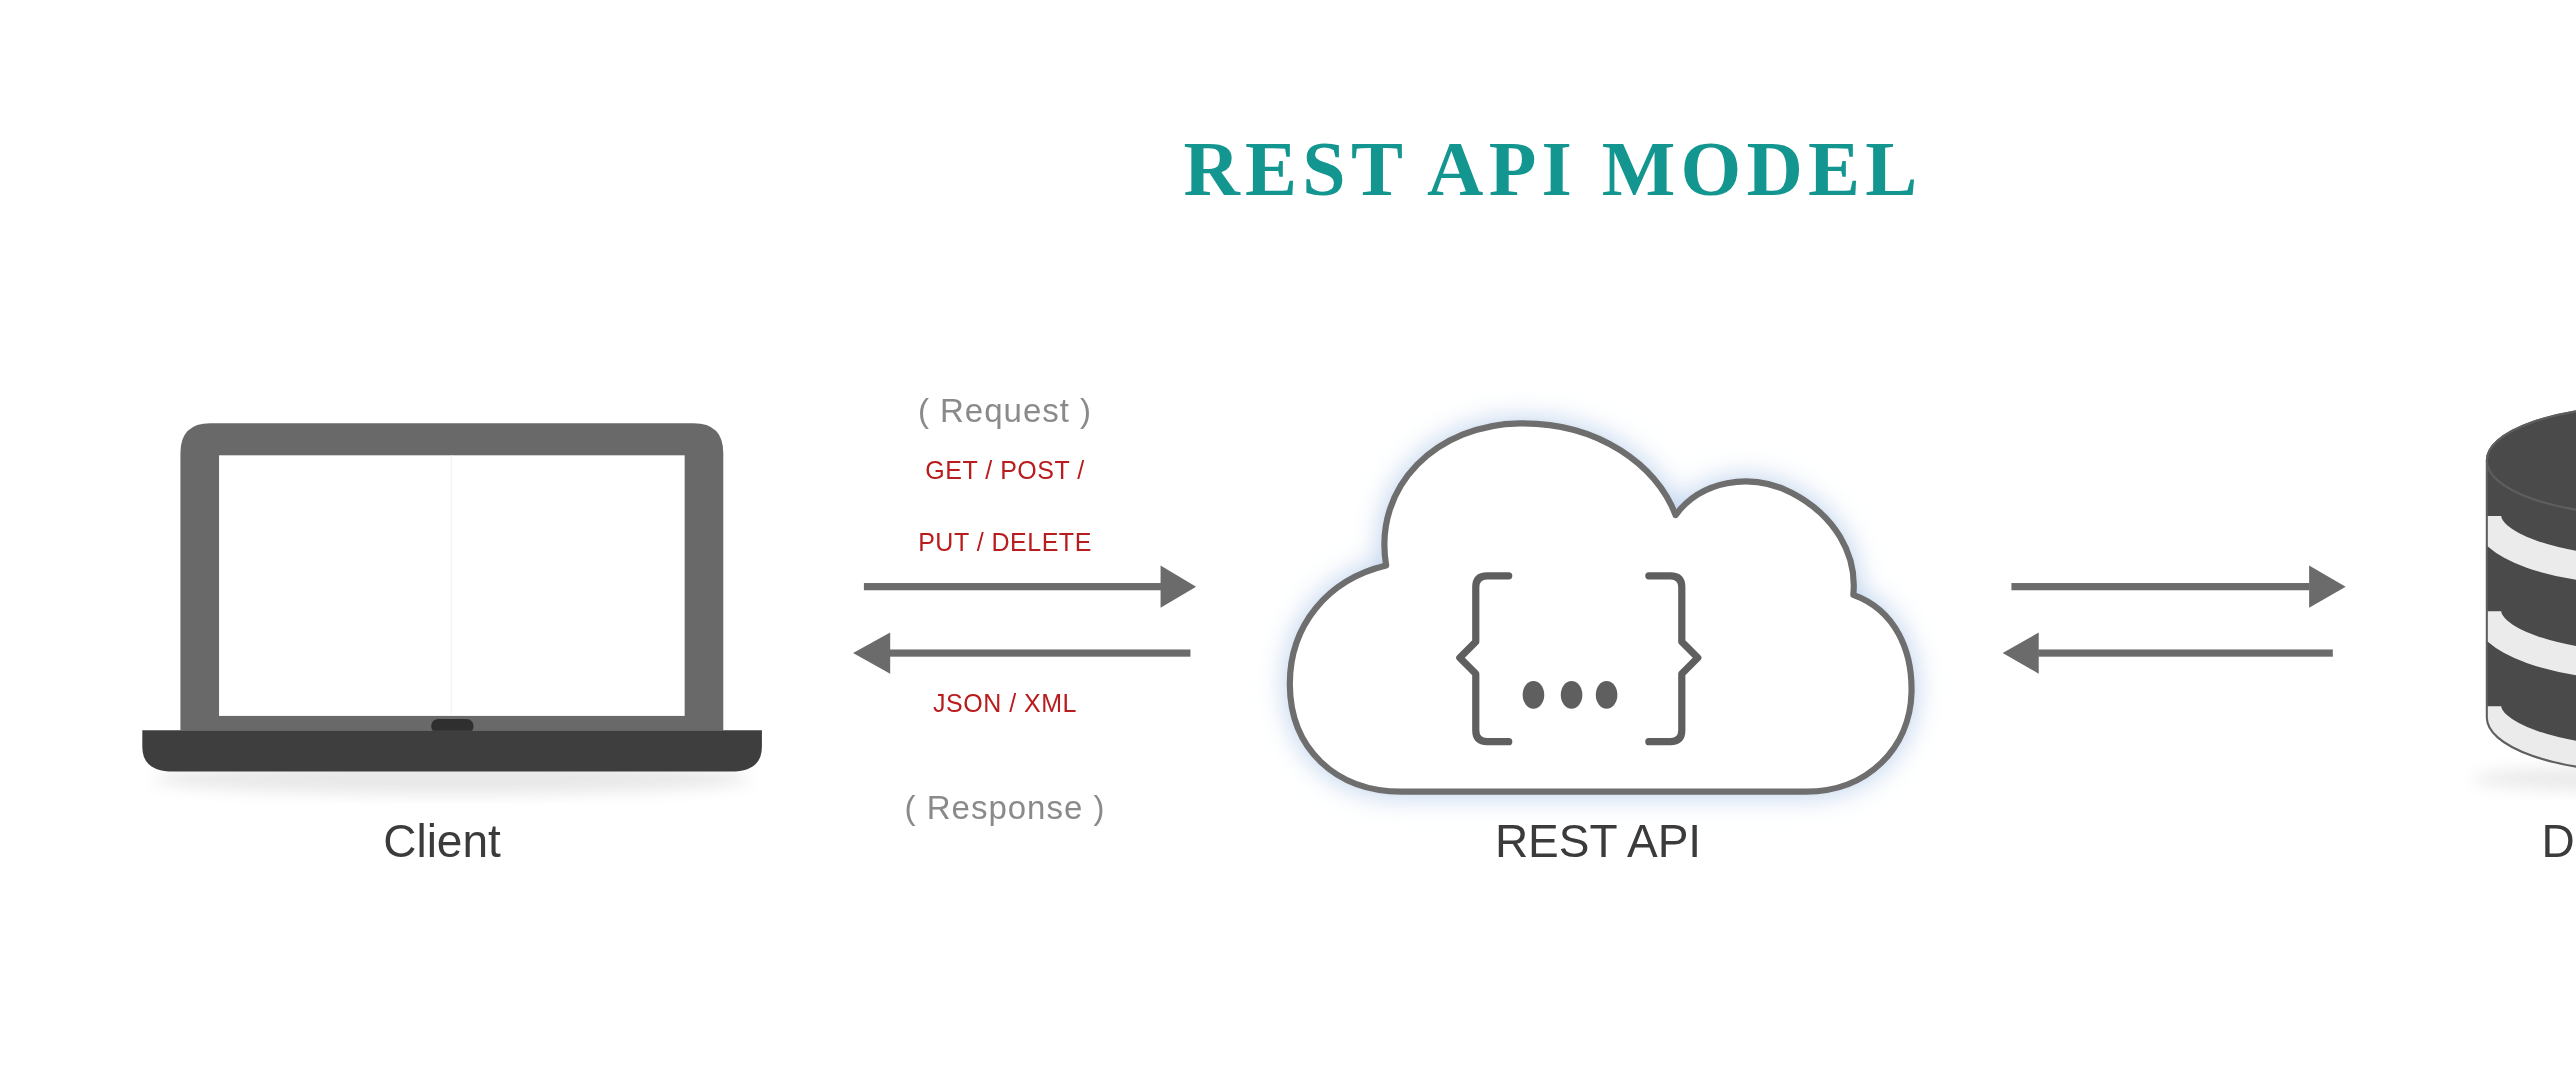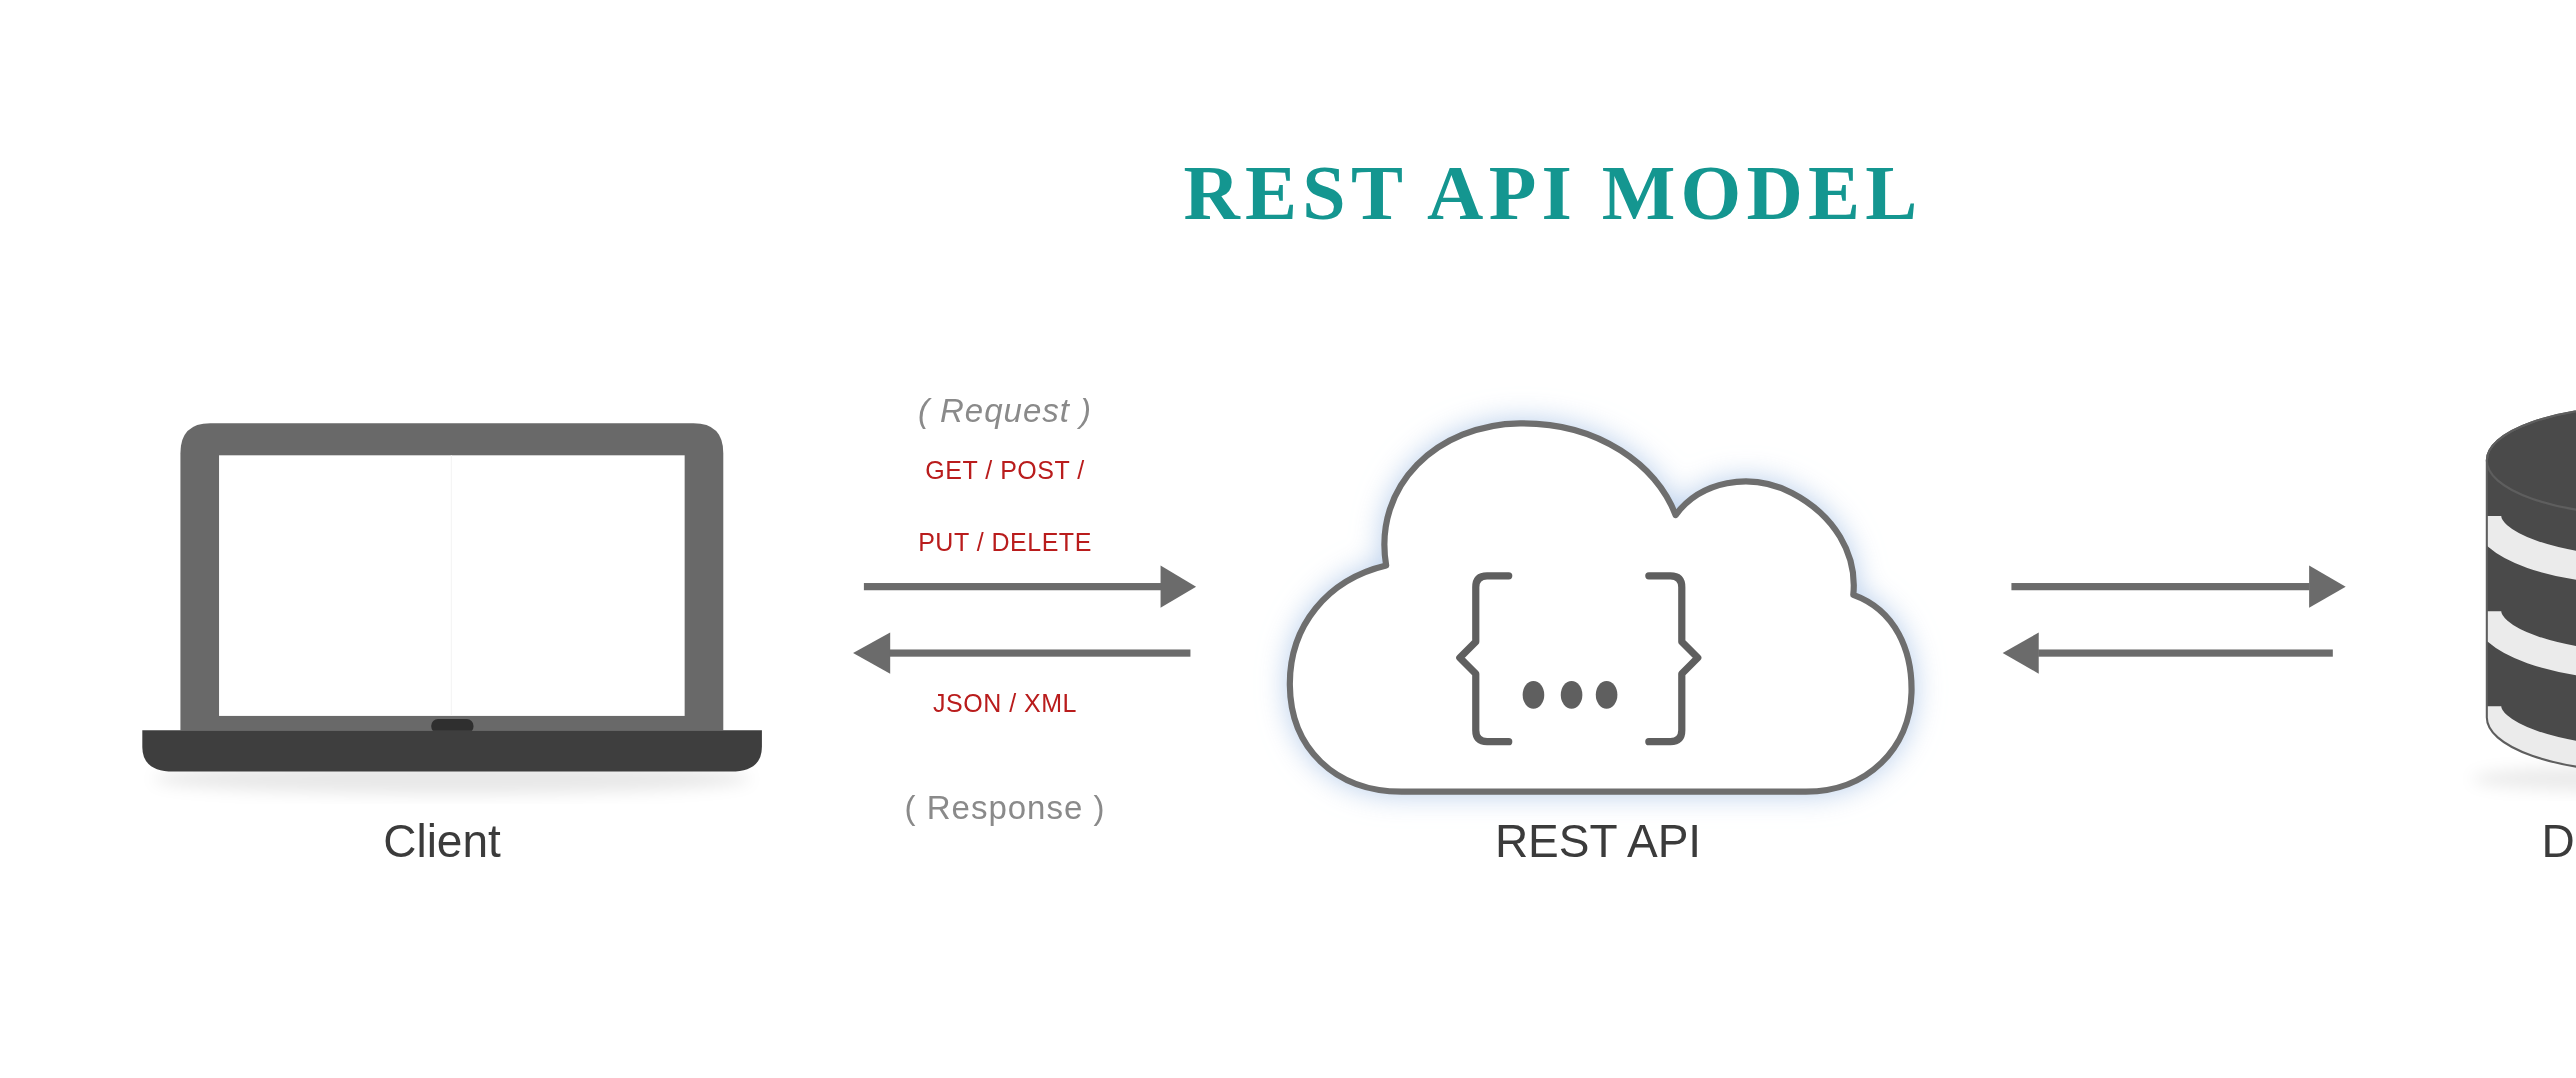--- a/index.html
+++ b/index.html
@@ -13,21 +13,20 @@
   .abs{position:absolute;}
   .title{
     left:1553px;top:130px;
     transform:translateX(-50%);
     font-family:"Liberation Serif", serif;
     font-weight:bold;
     font-size:78px;line-height:1;
     letter-spacing:5.2px;
     color:#149690;
     white-space:nowrap;
-    margin-top:24px;
   }
   .node-label{
     transform:translateX(-50%);
     font-size:46px;line-height:1;
     color:#3B3B3B;
     white-space:nowrap;
   }
   .flow-text{
     left:1005px;
     transform:translateX(-50%);
@@ -113,21 +112,21 @@
         <path d="M 4827 1187 A 300 105 0 0 0 5427 1187"></path>
         <path d="M 4827 1371 A 300 105 0 0 0 5427 1371"></path>
       </g>
       <ellipse cx="5127" cy="894" rx="300" ry="105" fill="#4A4A4A" stroke="#5E5E5E" stroke-width="4"></ellipse>
       <path d="M 4827 894 L 4827 1393 A 300 105 0 0 0 5427 1393 L 5427 894 A 300 105 0 0 0 4827 894 Z" fill="none" stroke="#5E5E5E" stroke-width="4"></path>
     </g>
   </svg>
 
   <div class="abs title">REST API MODEL</div>
 
-  <div class="abs flow-text flow-annot" style="top:394px;font-style:italic;">( Request )</div>
+  <div class="abs flow-text flow-annot" style="top:394px;">( Request )</div>
   <div class="abs flow-text flow-method" style="top:458px;">GET / POST /</div>
   <div class="abs flow-text flow-method" style="top:530px;">PUT / DELETE</div>
   <div class="abs flow-text flow-method" style="top:691px;">JSON / XML</div>
   <div class="abs flow-text flow-annot" style="top:791px;">( Response )</div>
 
   <div class="abs node-label" style="left:442px;top:818px;">Client</div>
   <div class="abs node-label" style="left:1598px;top:818px;">REST API</div>
   <div class="abs node-label" style="left:2640px;top:818px;">Database</div>
 
 </div>

